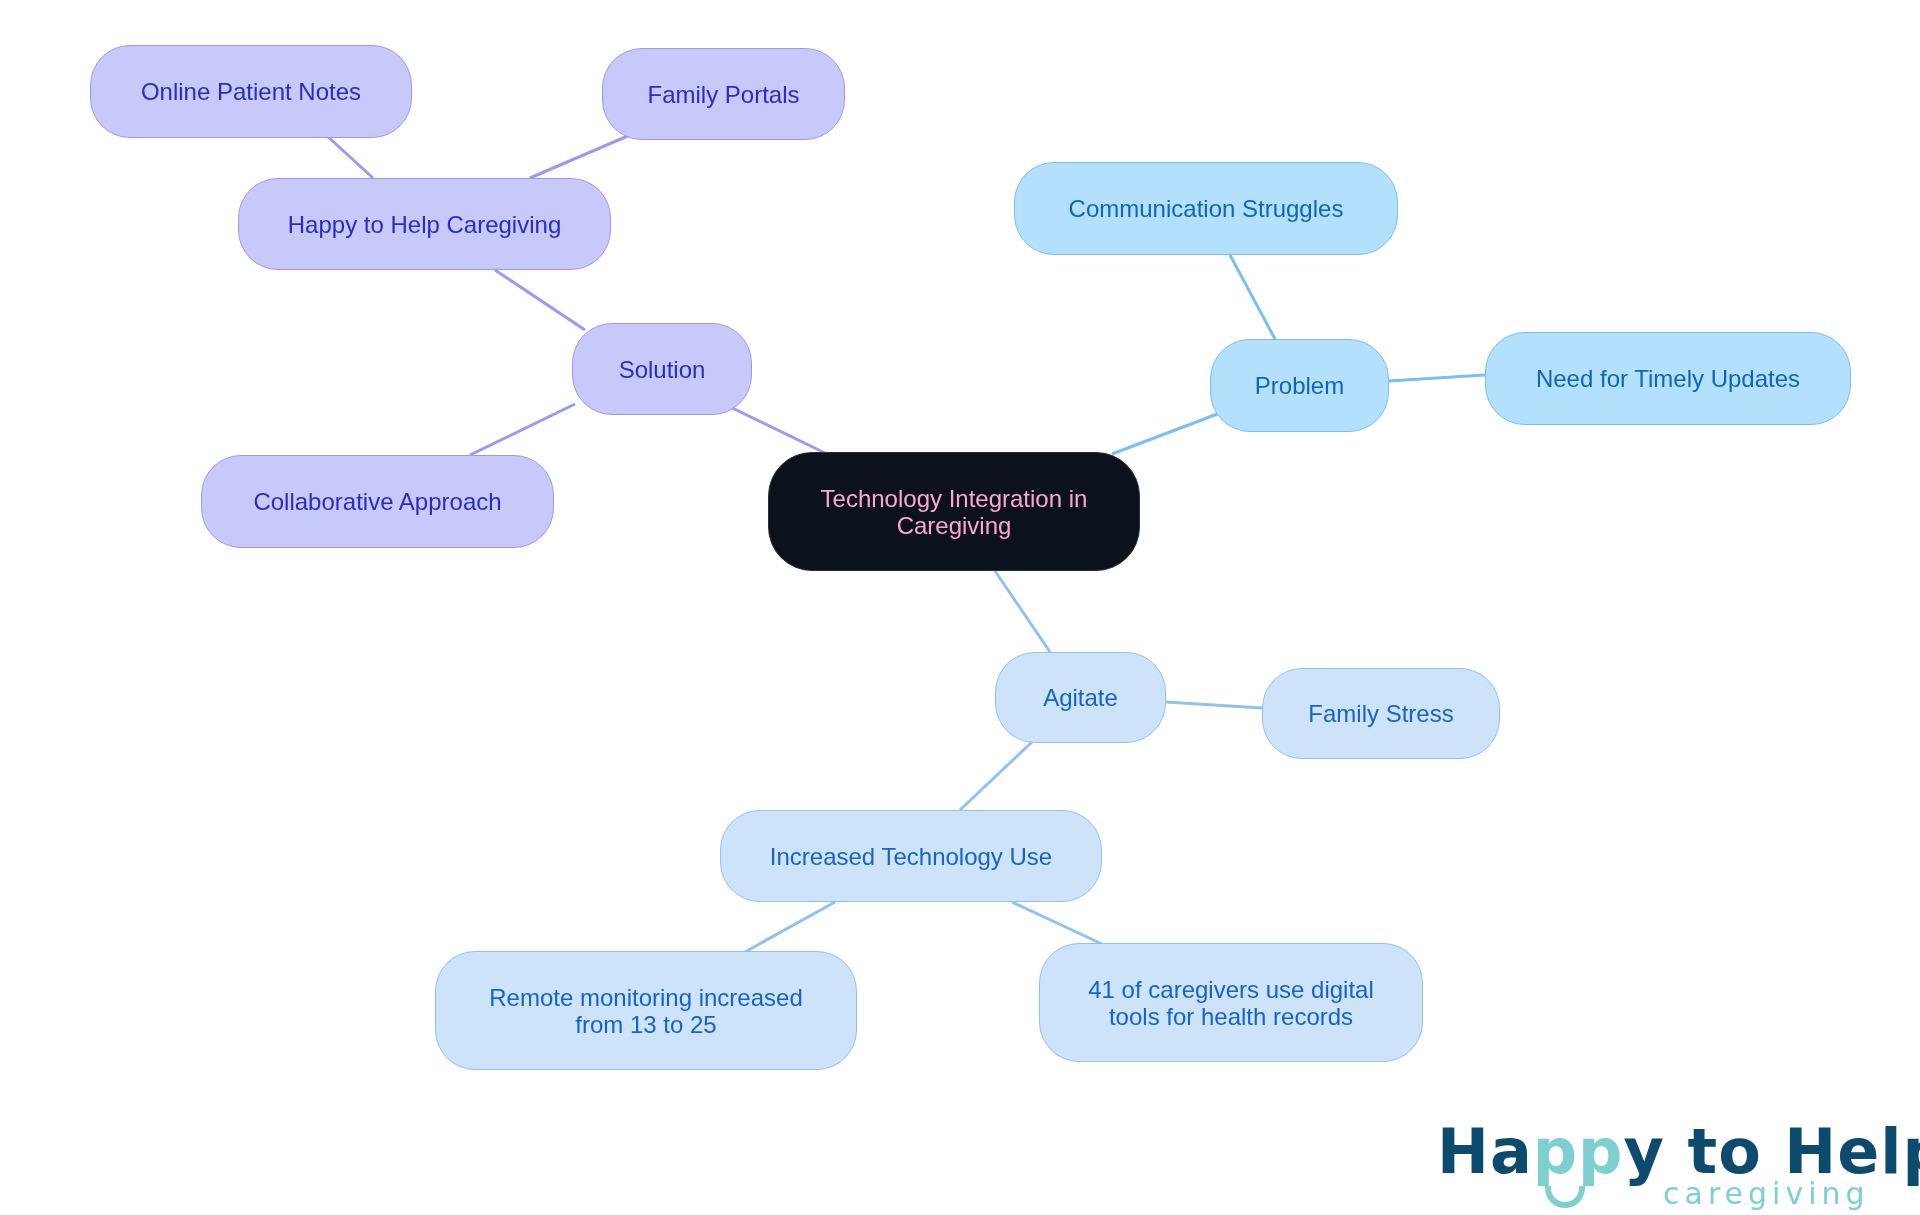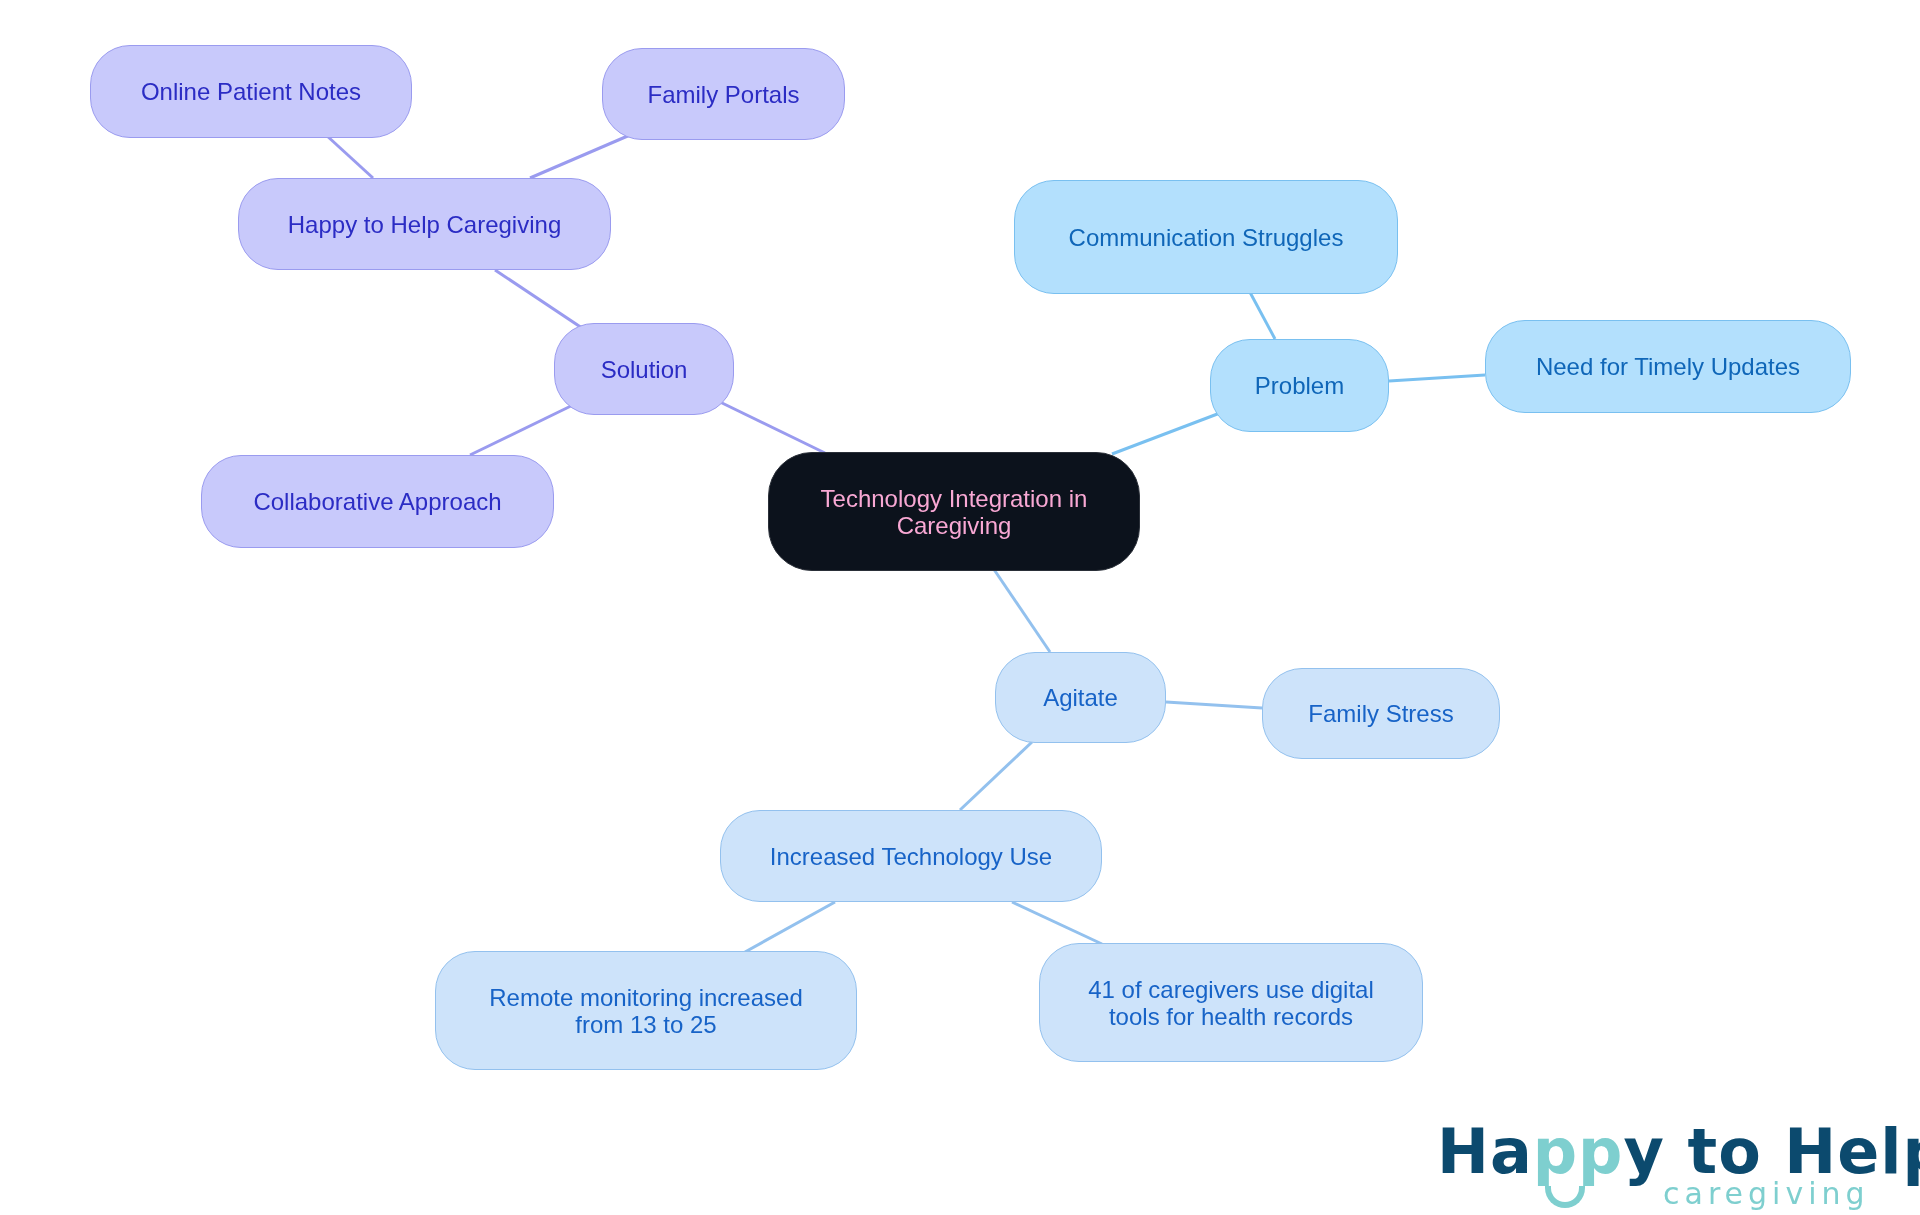--- a/index.html
+++ b/index.html
@@ -42,43 +42,43 @@
   <line x1="1166" y1="702" x2="1262" y2="708" stroke="#93c1ee" stroke-width="3"></line>
   <line x1="1032" y1="742" x2="960" y2="810" stroke="#93c1ee" stroke-width="3"></line>
   <line x1="835" y1="902" x2="745" y2="952" stroke="#93c1ee" stroke-width="3"></line>
   <line x1="1012" y1="902" x2="1102" y2="944" stroke="#93c1ee" stroke-width="3"></line>
 </svg>
 
 <div class="node root" style="left:768px; top:452px; width:372px; height:119px;">
   <span>Technology Integration in Caregiving</span>
 </div>
 
-<div class="node violet" style="left:554px; top:323px; width:180px; height:92px;text-align:right;">
+<div class="node violet" style="left:572px; top:323px; width:180px; height:92px;text-align:right;">
   <span>Solution</span>
 </div>
 <div class="node violet" style="left:238px; top:178px; width:373px; height:92px;">
   <span>Happy to Help Caregiving</span>
 </div>
 <div class="node violet" style="left:90px; top:21px; width:322px; height:93px;margin-top:24px;">
   <span>Online Patient Notes</span>
 </div>
 <div class="node violet" style="left:602px; top:48px; width:243px; height:92px;">
   <span>Family Portals</span>
 </div>
 <div class="node violet" style="left:201px; top:455px; width:353px; height:93px;">
   <span>Collaborative Approach</span>
 </div>
 
 <div class="node sky" style="left:1210px; top:339px; width:179px; height:93px;">
   <span>Problem</span>
 </div>
-<div class="node sky" style="left:1014px; top:162px; width:384px; height:114px;margin-top:18px;">
+<div class="node sky" style="left:1014px; top:162px; width:384px; height:93px;">
   <span>Communication Struggles</span>
 </div>
-<div class="node sky" style="left:1485px; top:320px; width:366px; height:93px;">
+<div class="node sky" style="left:1485px; top:332px; width:366px; height:93px;">
   <span>Need for Timely Updates</span>
 </div>
 
 <div class="node pale" style="left:995px; top:652px; width:171px; height:91px;justify-content:center;">
   <span>Agitate</span>
 </div>
 <div class="node pale" style="left:1262px; top:668px; width:238px; height:91px;">
   <span>Family Stress</span>
 </div>
 <div class="node pale" style="left:720px; top:810px; width:382px; height:92px;">

